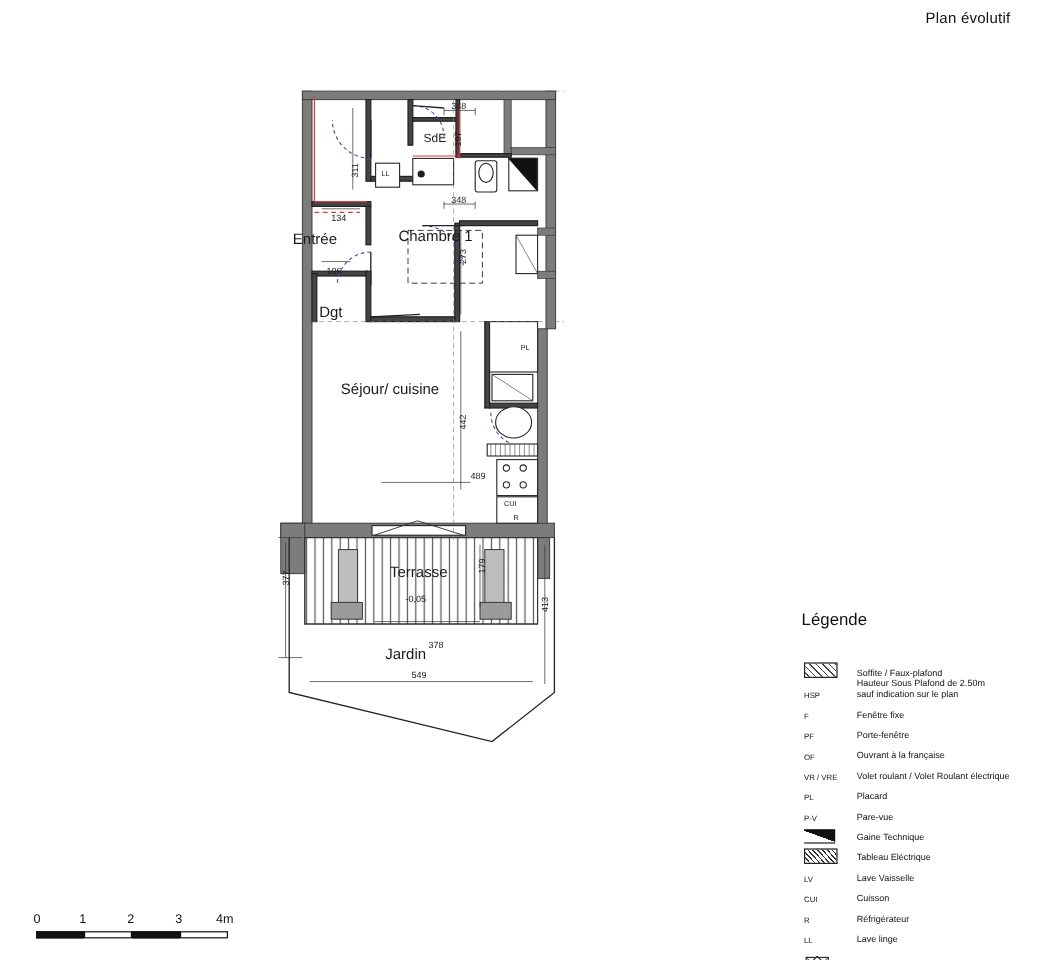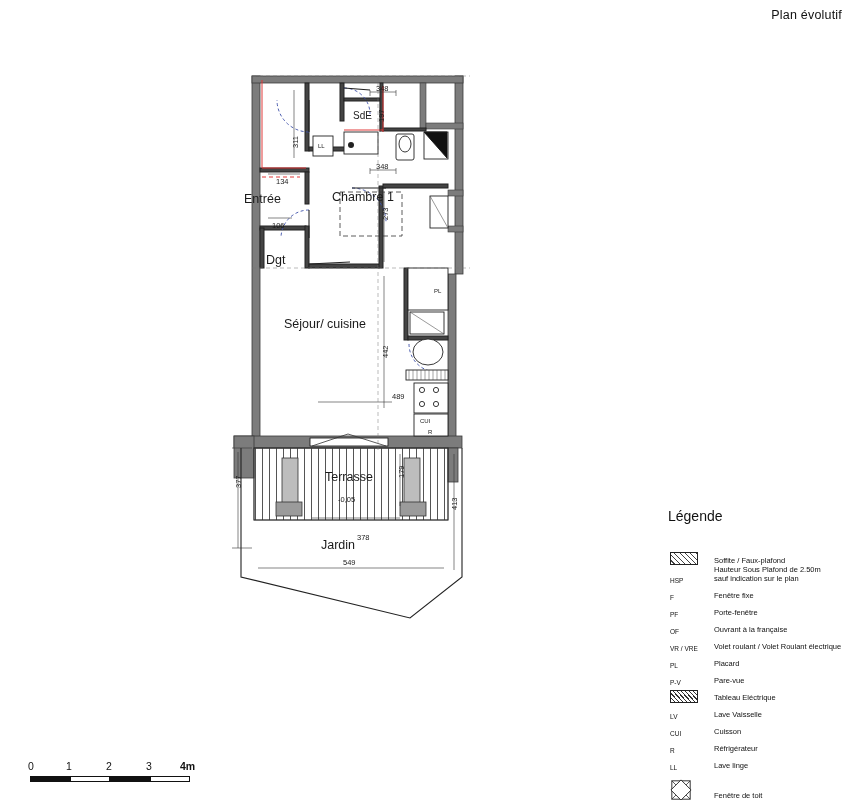--- a/index.html
+++ b/index.html
@@ -394,20 +394,26 @@
   <div class="legend-row">
     <span class="legend-key">PL</span>
     <span class="legend-text">Placard</span>
   </div>
 
   <div class="legend-row">
     <span class="legend-key">P-V</span>
     <span class="legend-text">Pare-vue</span>
   </div>
 
+  <div class="legend-row">
+    <span class="legend-key">
+      <span class="sw solid-gaine"></span>
+    </span>
+    <span class="legend-text">Gaine Technique</span>
+  </div>
 
   <div class="legend-row">
     <span class="legend-key">
       <span class="sw tableau"></span>
     </span>
     <span class="legend-text">Tableau Eléctrique</span>
   </div>
 
   <div class="legend-row">
     <span class="legend-key">LV</span>
@@ -439,19 +445,19 @@
     </span>
     <span class="legend-text">Fenêtre de toit</span>
   </div>
 </div>
 
 <div class="abs" id="scalebar">
   <div class="scale-num" style="left:0px;top:0px;">0</div>
   <div class="scale-num" style="left:38px;top:0px;">1</div>
   <div class="scale-num" style="left:78px;top:0px;">2</div>
   <div class="scale-num" style="left:118px;top:0px;">3</div>
-  <div class="scale-num" style="left:152px;top:0px;font-weight:bold;">4m</div>
+  <div class="scale-num" style="left:152px;top:0px;">4m</div>
 
   <div class="scale-seg fill" style="left:2px;width:40px;"></div>
   <div class="scale-seg empty" style="left:42px;width:40px;"></div>
   <div class="scale-seg fill" style="left:82px;width:40px;"></div>
   <div class="scale-seg empty" style="left:122px;width:40px;"></div>
 </div>
 
 </body></html>

